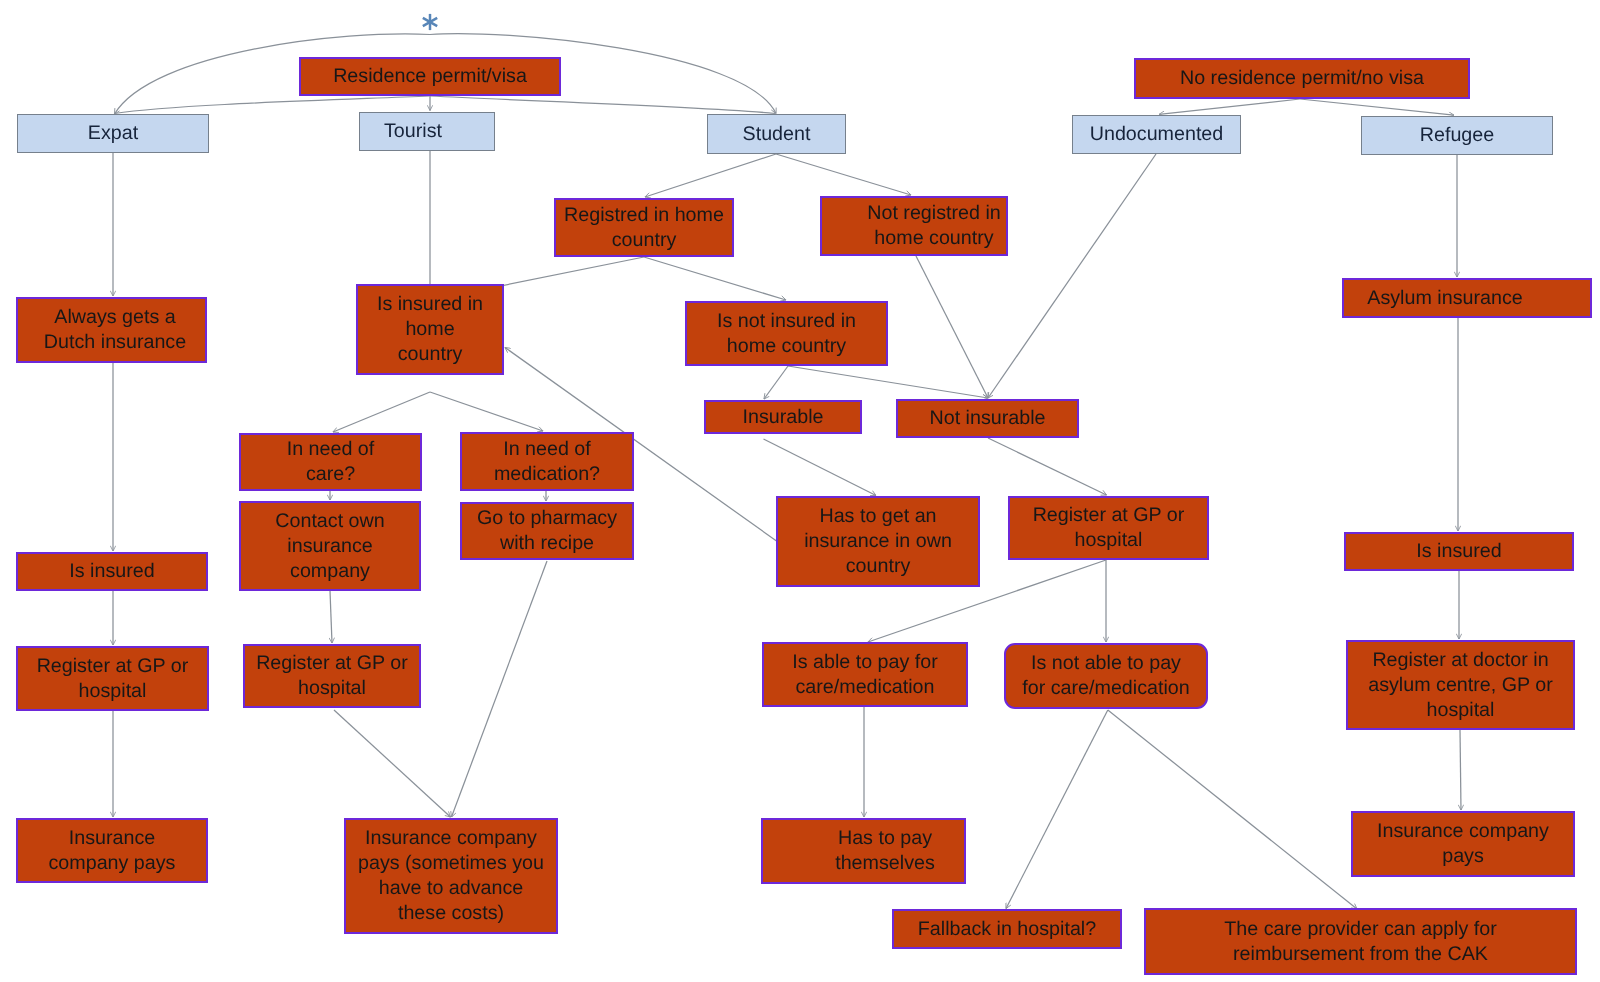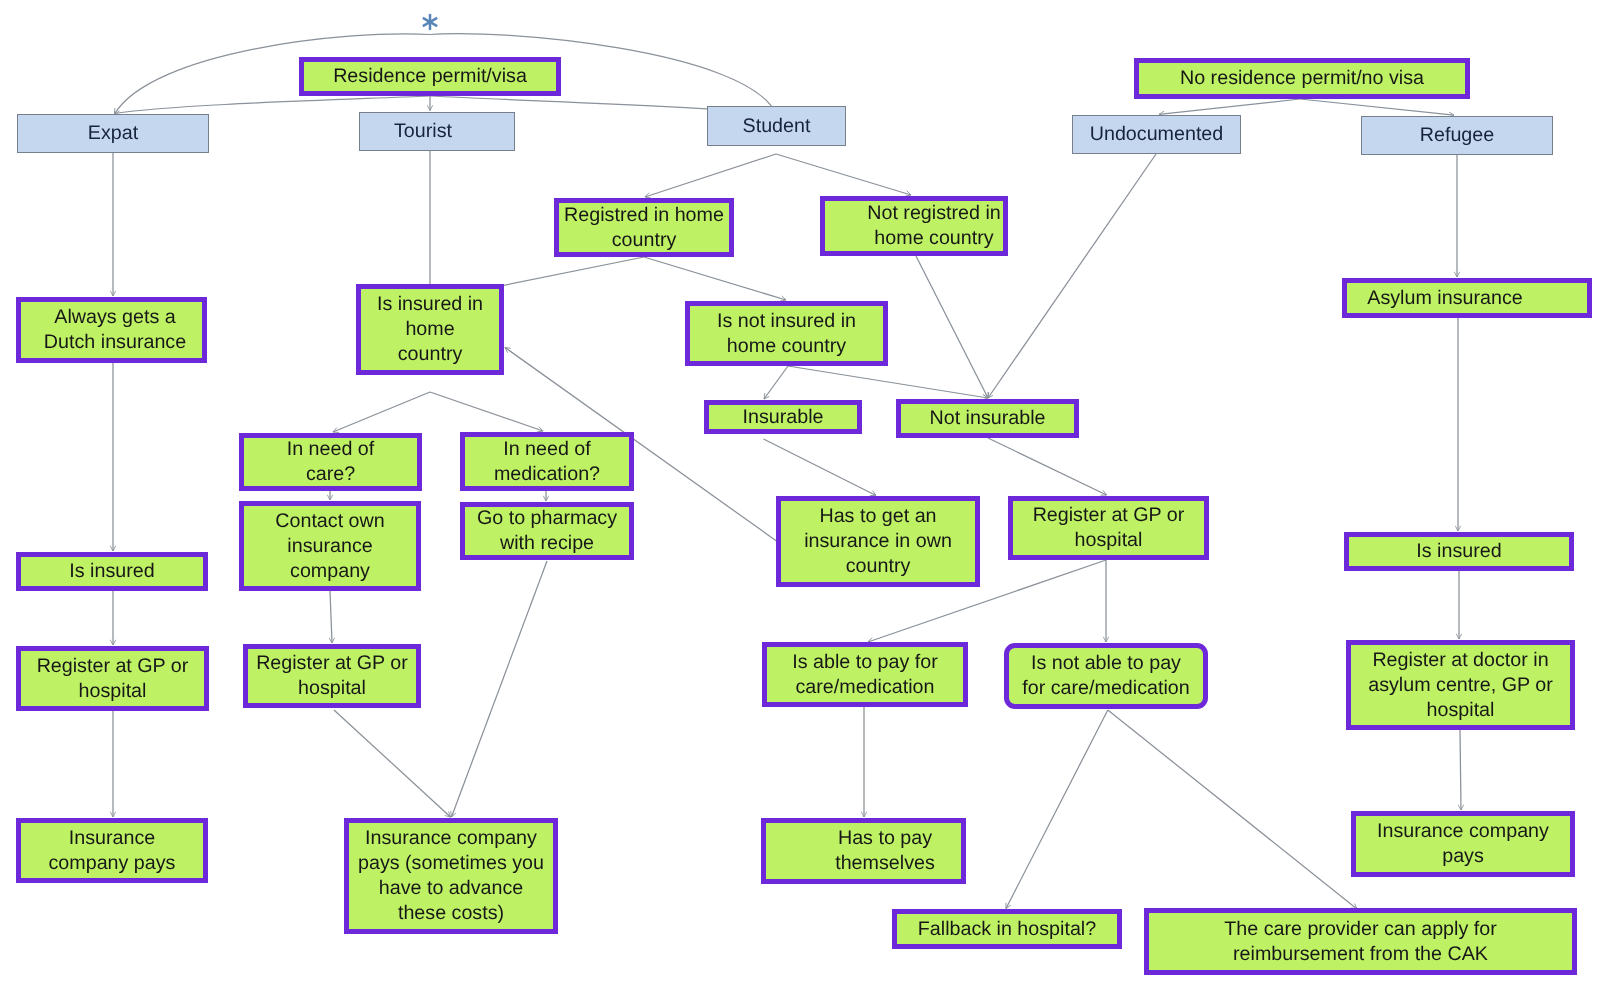--- a/index.html
+++ b/index.html
@@ -2,21 +2,21 @@
 <html><head>
 <meta charset="utf-8">
 <title>Access to healthcare flowchart</title>
 <style>
   html,body{margin:0;padding:0;background:#ffffff;}
   #page{position:relative;width:1600px;height:982px;background:#ffffff;overflow:hidden;
         font-family:"Liberation Sans",sans-serif;-webkit-font-smoothing:antialiased;text-rendering:geometricPrecision;}
   #edge-layer{position:absolute;left:0;top:0;width:1600px;height:982px;pointer-events:none;}
   .node{position:absolute;box-sizing:border-box;display:flex;align-items:center;justify-content:center;
         text-align:center;color:#171717;font-size:19.7px;line-height:25px;letter-spacing:0px;}
-  .node.plain{background:#bef264;border:5px solid #6d28d9;align-items:center;}
+  .node.plain{background:#c2410c;border:2px solid #6d28d9;align-items:center;}
   .node.highlight{background:#c5d7ef;border:1px solid #76808c;color:#16233a;}
   .node .lines{display:block;width:100%;padding:0 2px;transform:translateZ(0);}
   .node .ln{display:block;white-space:nowrap;}
   #asterisk{position:absolute;line-height:0;}
 </style>
 </head>
 <body>
 
 <div id="page">
   <svg id="edge-layer" viewBox="0 0 1600 982" width="1600" height="982">
@@ -74,26 +74,26 @@
       <div class="node plain" style="left: 1134px; top: 58px; width: 336px; height: 41px;">
         <span class="lines">
           <span class="ln">No residence permit/no visa</span>
         </span>
       </div>
       <div class="node highlight" style="left: 17px; top: 114px; width: 192px; height: 39px;">
         <span class="lines">
           <span class="ln">Expat</span>
         </span>
       </div>
-      <div class="node highlight" style="left: 359px; top: 112px; width: 156px; height: 39px; padding-right: 28px;">
+      <div class="node highlight" style="left: 359px; top: 112px; width: 136px; height: 39px; padding-right: 28px;">
         <span class="lines">
           <span class="ln">Tourist</span>
         </span>
       </div>
-      <div class="node highlight" style="left: 707px; top: 106px; width: 139px; height: 40px;">
+      <div class="node highlight" style="left: 707px; top: 114px; width: 139px; height: 40px;">
         <span class="lines">
           <span class="ln">Student</span>
         </span>
       </div>
       <div class="node highlight" style="left: 1072px; top: 115px; width: 169px; height: 39px;">
         <span class="lines">
           <span class="ln">Undocumented</span>
         </span>
       </div>
       <div class="node highlight" style="left: 1361px; top: 116px; width: 192px; height: 39px;">

